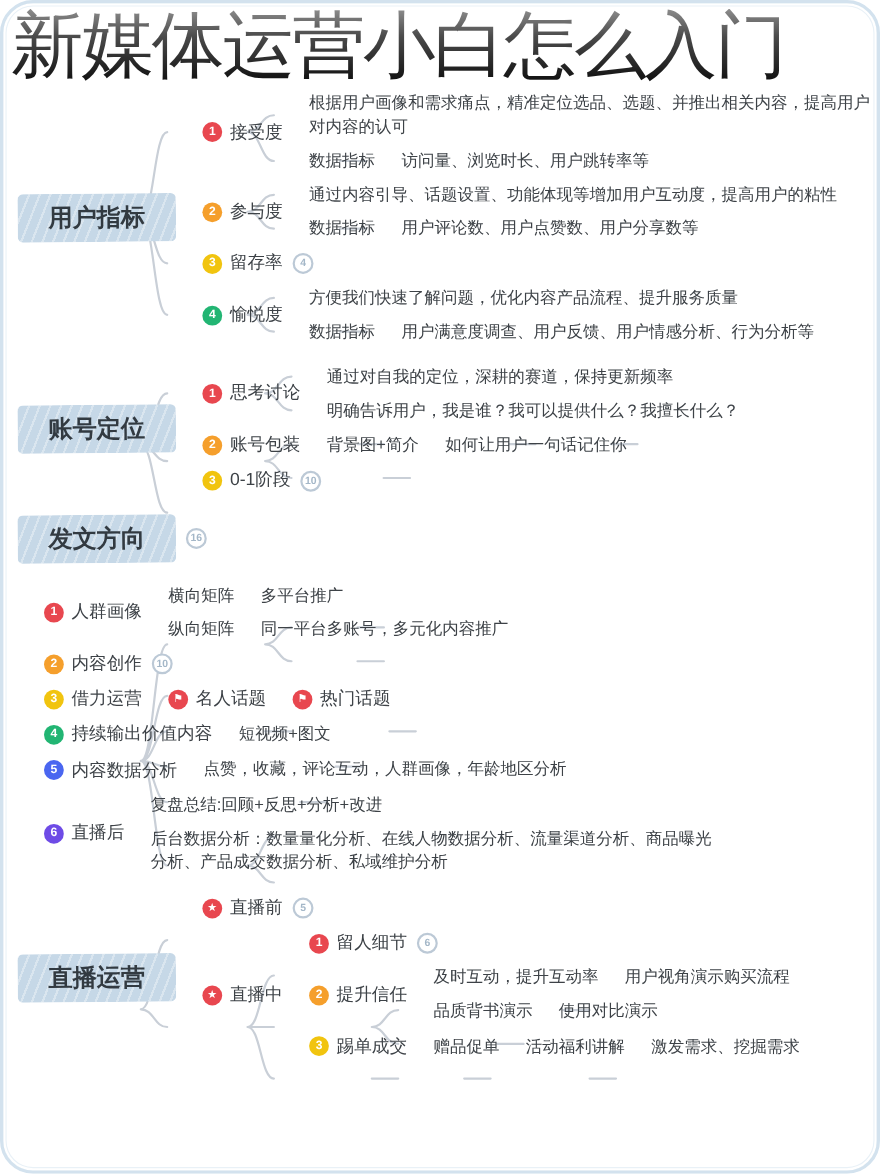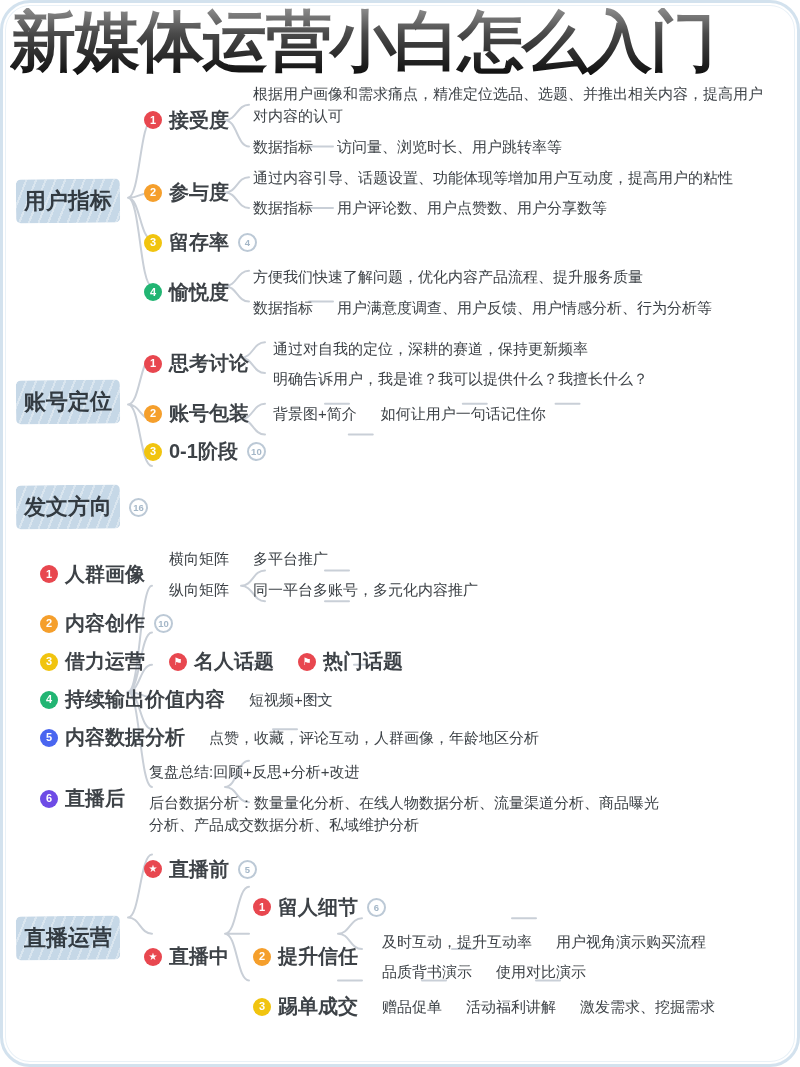--- a/index.html
+++ b/index.html
@@ -8,43 +8,43 @@
     font-family:"Liberation Sans","DejaVu Sans",sans-serif;
     color:#3d4247;position:relative;
   }
   
   .frame{
     position:absolute;inset:0;border:3px solid #d3e2ee;border-radius:30px;
     box-shadow:inset 0 0 0 2px #ffffff, inset 0 0 0 3px #e9f1f7;
     pointer-events:none;z-index:5;
   }
   h1{
-    margin:8px 6px 2px 10px;font-size:66px;line-height:1.02;font-weight:700;
+    margin:8px 6px 2px 10px;font-size:66px;line-height:1.02;font-weight:400;
     letter-spacing:-2px;white-space:nowrap;color:#1d1d1d;
   }
   @supports (-webkit-background-clip:text){
     h1{
       background:linear-gradient(180deg,#8d8d8d 0%,#4a4a4a 38%,#0f0f0f 100%);
       -webkit-background-clip:text;background-clip:text;color:transparent;
     }
   }
   #map{
     position:relative;display:flex;flex-direction:column;align-items:flex-start;
     gap:19px;padding:6px 8px 0 16px;
   }
   #links{position:absolute;top:0;left:0;pointer-events:none;z-index:0;}
   #links path{stroke:#c9cfd7;stroke-width:2;fill:none;stroke-linecap:round;}
   .row{display:flex;align-items:center;position:relative;z-index:1;}
   .kids{display:flex;flex-direction:column;gap:9px;margin-left:24px;}
   .self{display:flex;align-items:center;gap:7px;flex-shrink:0;justify-content:flex-end;}
   .lab{white-space:nowrap;font-size:15px;font-weight:500;line-height:1.45;}
-  .lab.branch{font-size:20px;font-weight:700;}
+  .lab.branch{font-size:16px;font-weight:400;}
   .lab.wrap{white-space:normal;max-width:520px;}
   .lab.box{
-    font-size:22px;font-weight:800;color:#323a41;padding:6px 8px;border-radius:5px;
+    font-size:22px;font-weight:800;color:#323a41;padding:6px 28px;border-radius:5px;
     background:
       repeating-linear-gradient(112deg, rgba(255,255,255,.35) 0 2px, rgba(255,255,255,0) 2px 9px),
       #c6d8e7;
     transform:rotate(-0.5deg);
   }
   .badge{
     width:18px;height:18px;border-radius:50%;flex:0 0 18px;
     display:flex;align-items:center;justify-content:center;
     color:#fff;font-size:11px;font-weight:700;line-height:1;
   }

